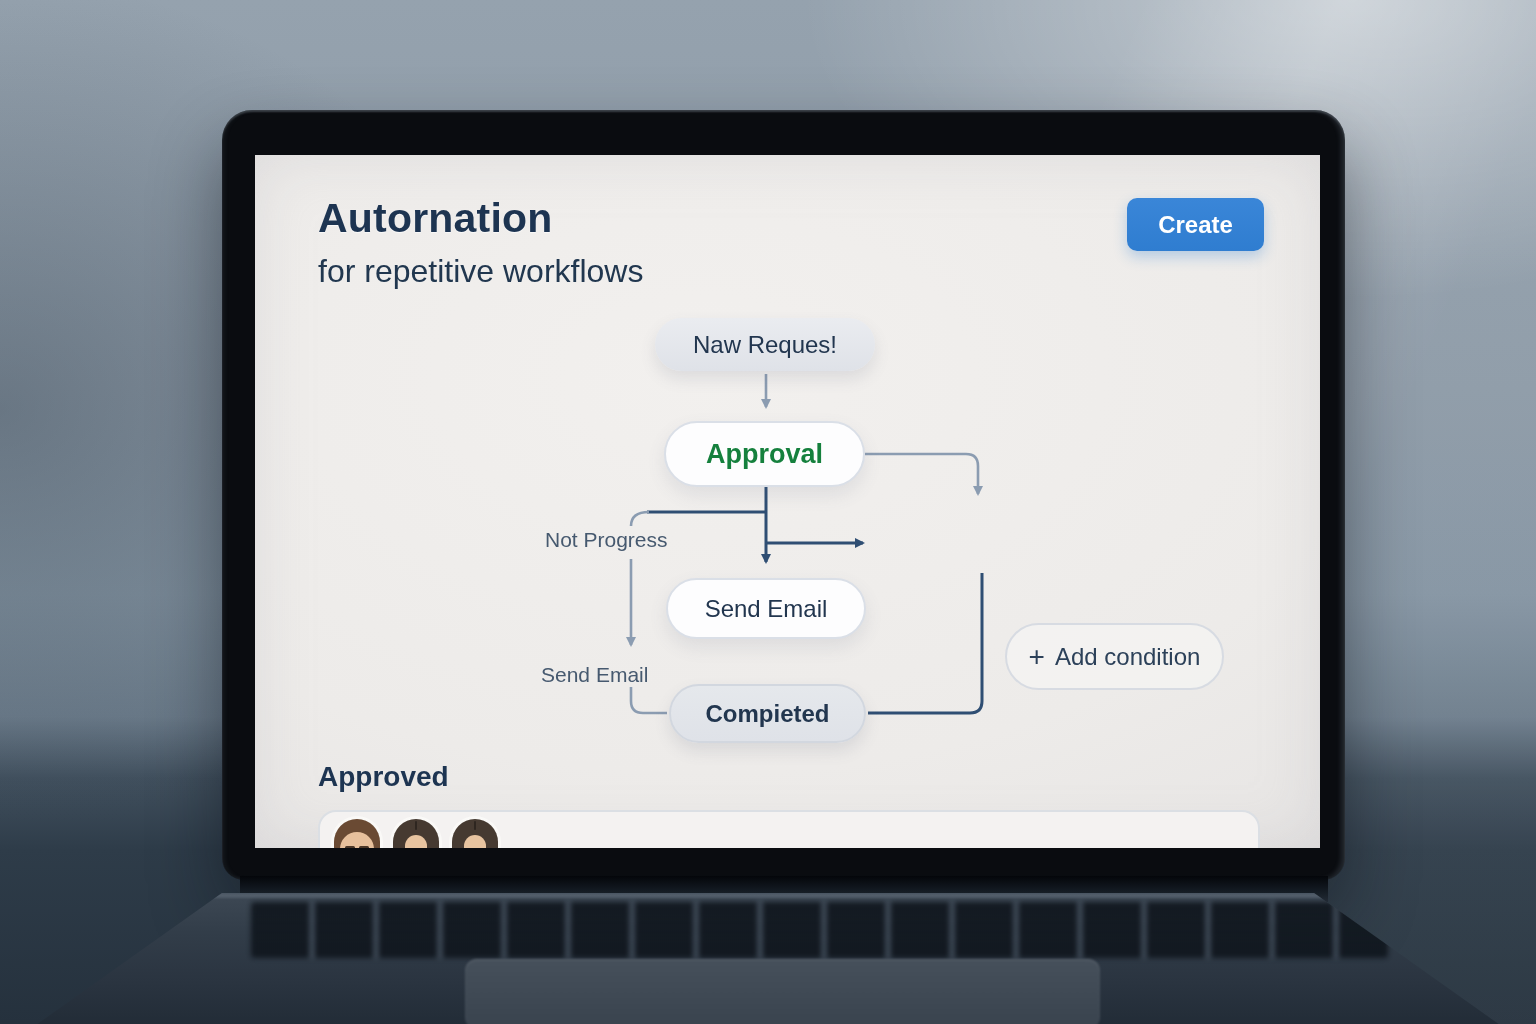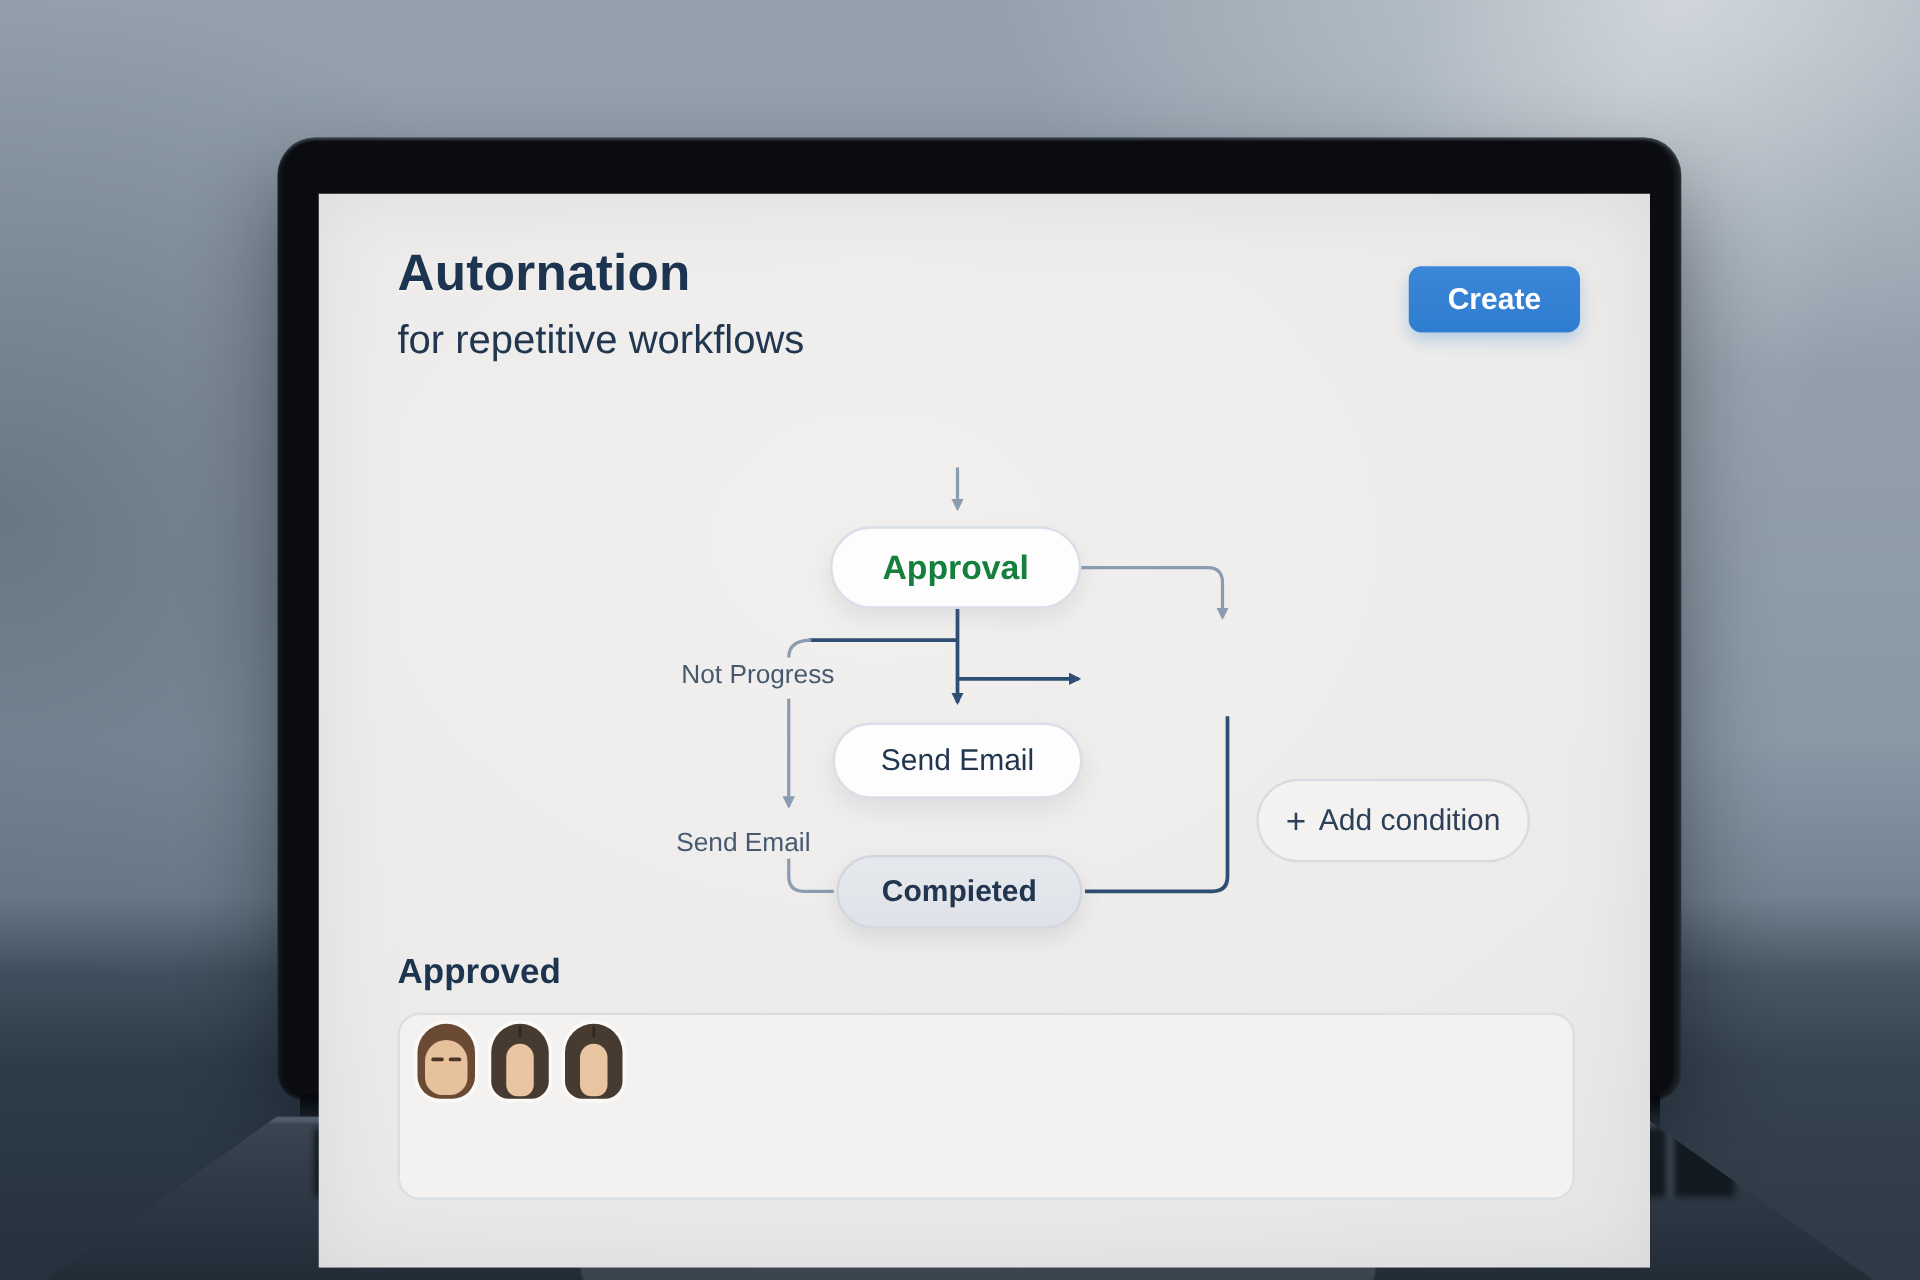--- a/index.html
+++ b/index.html
@@ -16,41 +16,41 @@
       radial-gradient(55% 45% at 88% 0%, rgba(255,255,255,.45), rgba(255,255,255,0) 65%),
       linear-gradient(113deg, rgba(255,255,255,0) 58%, rgba(255,255,255,.20) 68%, rgba(255,255,255,.04) 80%),
       radial-gradient(55% 70% at 0% 40%, rgba(52,66,79,.40), rgba(52,66,79,0) 60%),
       linear-gradient(180deg,#95a2ae 0%,#8d9aa7 38%,#8494a2 58%,#6d7d8c 70%,#41505e 76%,#2e3c49 83%,#25313d 100%);
   }
 
   
   .lid{position:absolute;left:222px;top:110px;width:1123px;height:770px;
     background:#0a0c10;border-radius:30px 30px 22px 22px;
     box-shadow:0 35px 70px rgba(8,14,20,.45), inset 0 2px 2px rgba(190,205,220,.22), inset -4px 0 5px rgba(150,168,185,.18), inset 3px 0 4px rgba(90,104,118,.12);}
-  .screen{position:absolute;left:255px;top:155px;width:1065px;height:859px;overflow:hidden;
+  .screen{position:absolute;left:255px;top:155px;width:1065px;height:693px;overflow:hidden;
     background:radial-gradient(120% 110% at 42% 32%, #f2f0ee 0%, #edebe9 52%, #e6e4e3 82%, #dedcdb 100%);
     box-shadow:inset 0 0 60px rgba(170,172,178,.25);}
   .hinge{position:absolute;left:240px;top:876px;width:1088px;height:26px;
     background:linear-gradient(180deg,#04060a,#131a22 55%,#222b35);}
   .deck{position:absolute;left:30px;top:893px;width:1476px;height:131px;
     clip-path:polygon(13% 0%, 87% 0%, 99.5% 100%, 0.5% 100%);
     background:linear-gradient(180deg,#3d4854 0%,#323d49 30%,#2a3440 68%,#222c37 100%);}
   .deck-lip{position:absolute;left:0;top:0;width:100%;height:5px;background:rgba(135,150,165,.28);filter:blur(1px)}
   .keys{position:absolute;left:15%;top:9px;width:77%;height:56px;border-radius:4px;
     background-image:
       repeating-linear-gradient(90deg, rgba(14,20,27,.95) 0 58px, rgba(62,73,86,.85) 58px 64px),
       repeating-linear-gradient(180deg, rgba(10,15,21,.0) 0 15px, rgba(74,85,98,.75) 15px 19px);
     filter:blur(2.4px);opacity:.9;}
   .trackpad{position:absolute;left:29.5%;top:66px;width:43%;height:70px;border-radius:12px;
     background:linear-gradient(180deg,#46505b,#39434e);box-shadow:inset 0 1px 2px rgba(255,255,255,.14);filter:blur(1px);}
 
   
   .page-title{position:absolute;left:63px;top:40px;font-size:41px;font-weight:800;letter-spacing:.2px;color:var(--ink);text-shadow:0 1px 1px rgba(255,255,255,.7)}
   .page-subtitle{position:absolute;left:63px;top:98px;font-size:32px;font-weight:400;color:#21374f}
-  .create-btn{position:absolute;left:872px;top:58px;width:137px;height:53px;border:none;border-radius:10px;cursor:pointer;
+  .create-btn{position:absolute;left:872px;top:43px;width:137px;height:53px;border:none;border-radius:10px;cursor:pointer;
     background:linear-gradient(180deg,#3a86d8,var(--accent-blue));color:#fff;font-family:inherit;font-size:24px;font-weight:700;
     box-shadow:0 6px 14px rgba(47,125,208,.30);}
 
   .canvas{position:absolute;inset:0}
   .edges{position:absolute;left:0;top:0;width:1065px;height:693px;pointer-events:none}
   .edge{fill:none}
   .edge.dark{stroke:var(--connector-dark);stroke-width:3px}
   .edge.light{stroke:var(--connector-light);stroke-width:2.6px}
   .arrow-dark{fill:var(--connector-dark)} .arrow-light{fill:var(--connector-light)}
 
@@ -129,20 +129,21 @@
 
         <path class="edge light" d="M376,404 L376,490" marker-end="url(#mLight)"></path>
 
         <path class="edge light" d="M376,532 L376,546 Q376,558 388,558 L412,558"></path>
 
         <path class="edge light" d="M610,299 L711,299 Q723,299 723,311 L723,339" marker-end="url(#mLight)"></path>
 
         <path class="edge dark" d="M727,418 L727,546 Q727,558 715,558 L613,558"></path>
       </svg>
 
+      <div class="node gray n-new">Naw Reques!</div>
       <div class="node white n-approval">Approval</div>
       <div class="node white n-send">Send Email</div>
       <div class="node n-done">Compieted</div>
 
       <div class="edge-label lbl-na">Not Progress</div>
       <div class="edge-label lbl-se">Send Email</div>
 
       <button class="add-condition">
         <span class="plus">+</span>
         <span>Add condition</span>

